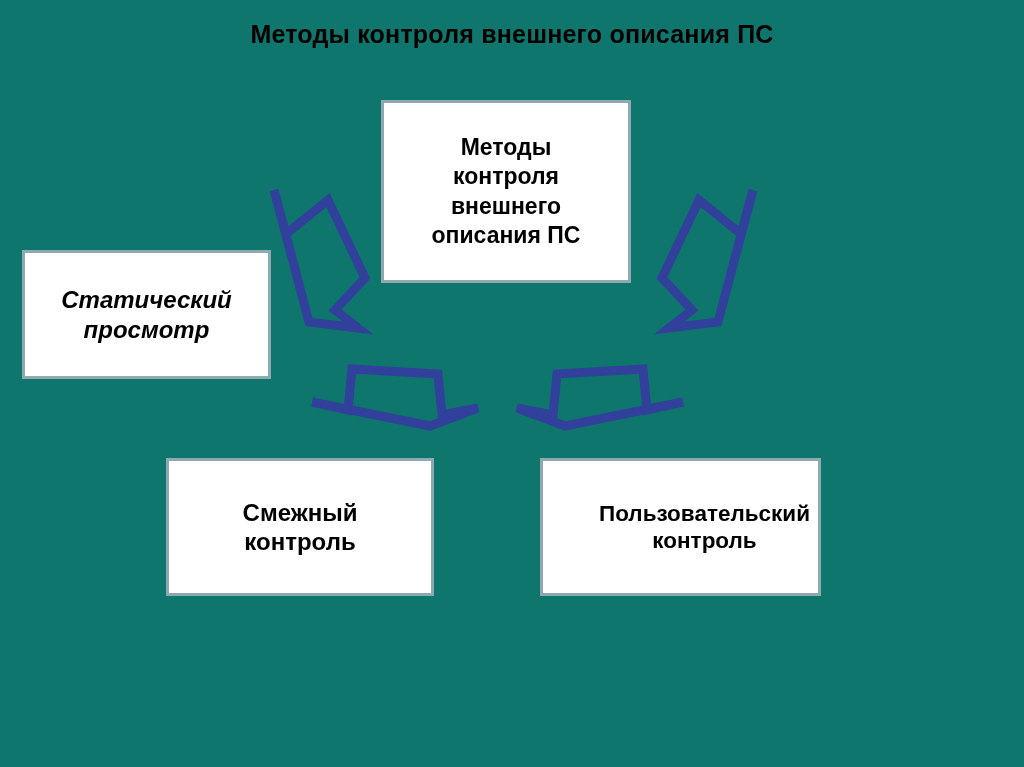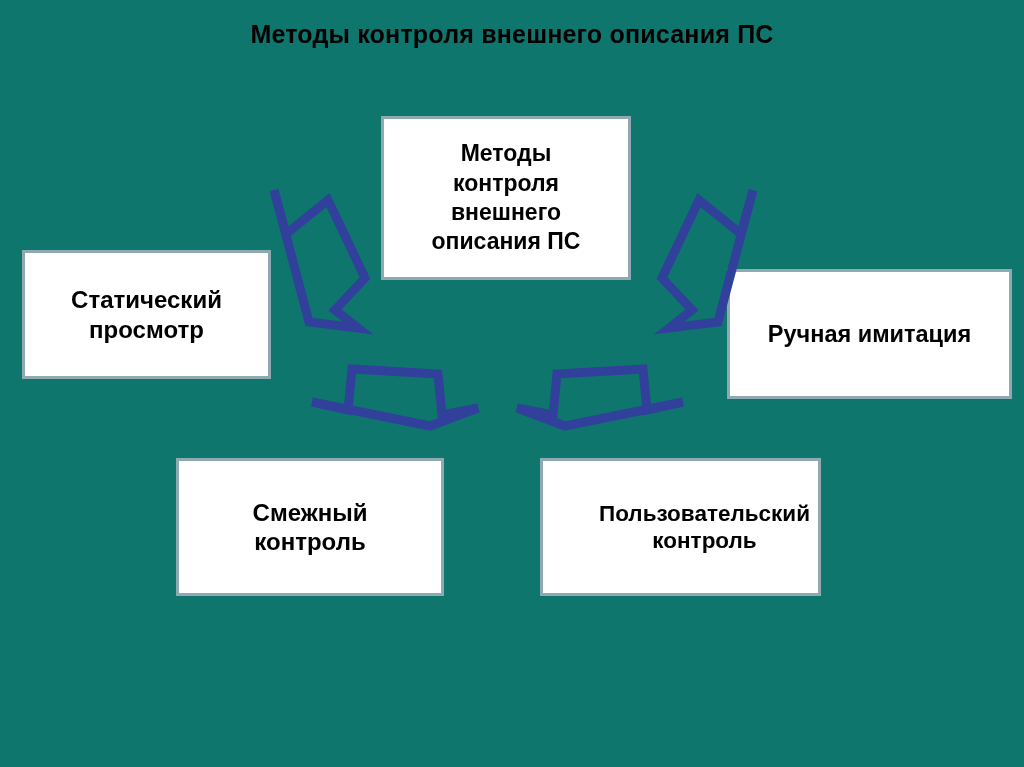--- a/index.html
+++ b/index.html
@@ -49,23 +49,23 @@
     font-size: 24px;
     font-weight: bold;
     color: #000000;
     line-height: 1.22;
     padding: 0 10px;
     white-space: pre-line;
   }
 
   #box-center {
     left: 381px;
-    top: 116px;
+    top: 100px;
     width: 250px;
-    height: 164px;
+    height: 183px;
   }
   #box-center .node-label {
     font-size: 23px;
     line-height: 1.28;
   }
 
   #box-static {
     left: 22px;
     top: 250px;
     width: 249px;
@@ -76,21 +76,21 @@
     left: 727px;
     top: 269px;
     width: 285px;
     height: 130px;
   }
   #box-manual .node-label {
     font-size: 23.5px;
   }
 
   #box-adjacent {
-    left: 176px;
+    left: 166px;
     top: 458px;
     width: 268px;
     height: 138px;
   }
 
   #box-user {
     left: 540px;
     top: 458px;
     width: 281px;
     height: 138px;
@@ -128,27 +128,24 @@
   <div class="slide-title" style="color: rgb(0, 0, 0);">Методы контроля внешнего описания ПС</div>
 
   <div class="node-box" id="box-center" style="border-color: rgb(143, 169, 178); background: rgb(255, 255, 255);">
     <div class="node-label" style="color: rgb(0, 0, 0);">Методы
 контроля
 внешнего
 описания ПС</div>
   </div>
 
   <div class="node-box" id="box-static" style="border-color: rgb(143, 169, 178); background: rgb(255, 255, 255);">
-    <div class="node-label" style="color: rgb(0, 0, 0);">Статический
+    <div class="node-label" style="color: rgb(0, 0, 0); font-style: italic;">Статический
 просмотр</div>
   </div>
 
-  <div class="node-box" id="box-manual" style="border-color: rgb(143, 169, 178); background: rgb(255, 255, 255);">
-    <div class="node-label" style="color: rgb(0, 0, 0);">Ручная имитация</div>
-  </div>
 
   <div class="node-box" id="box-adjacent" style="border-color: rgb(143, 169, 178); background: rgb(255, 255, 255);">
     <div class="node-label" style="color: rgb(0, 0, 0);">Смежный
 контроль</div>
   </div>
 
   <div class="node-box" id="box-user" style="border-color: rgb(143, 169, 178); background: rgb(255, 255, 255);">
     <div class="node-label" style="color: rgb(0, 0, 0);">Пользовательский
 контроль</div>
   </div>

